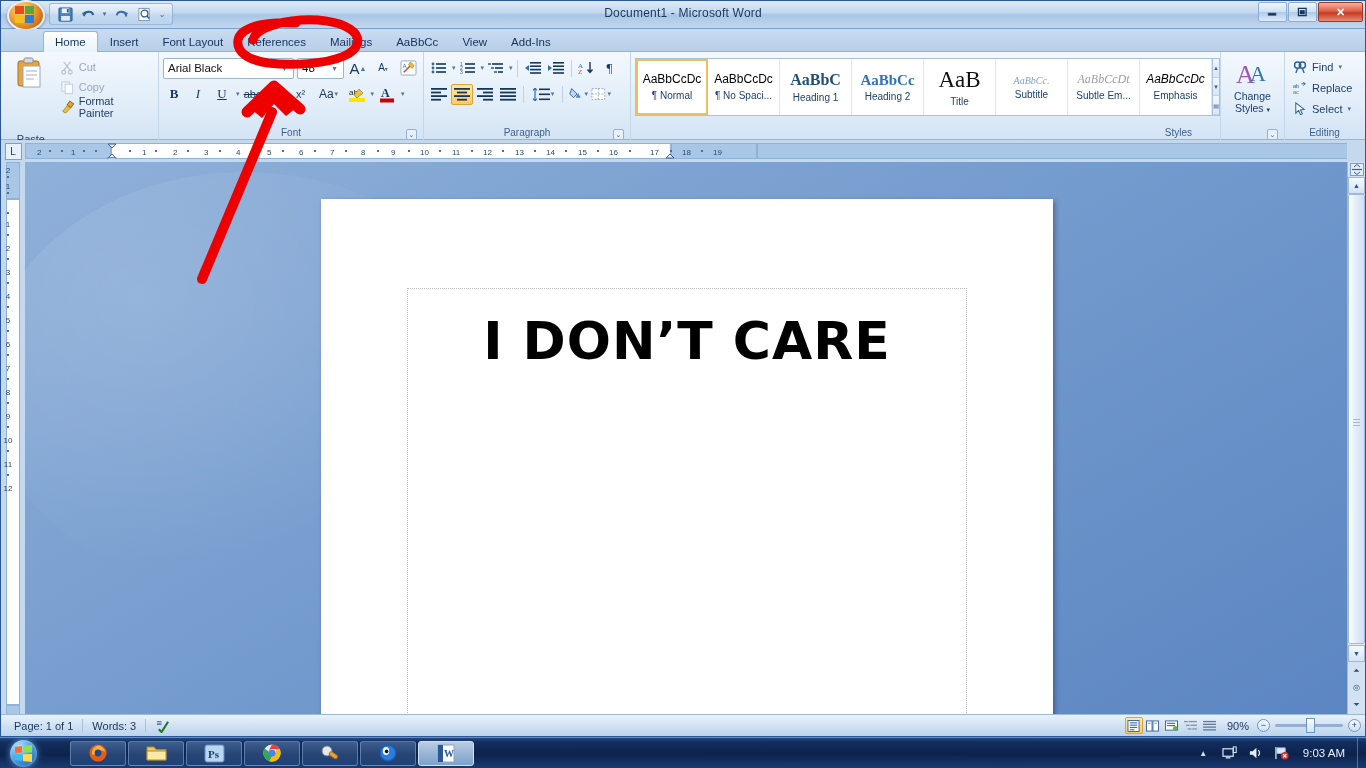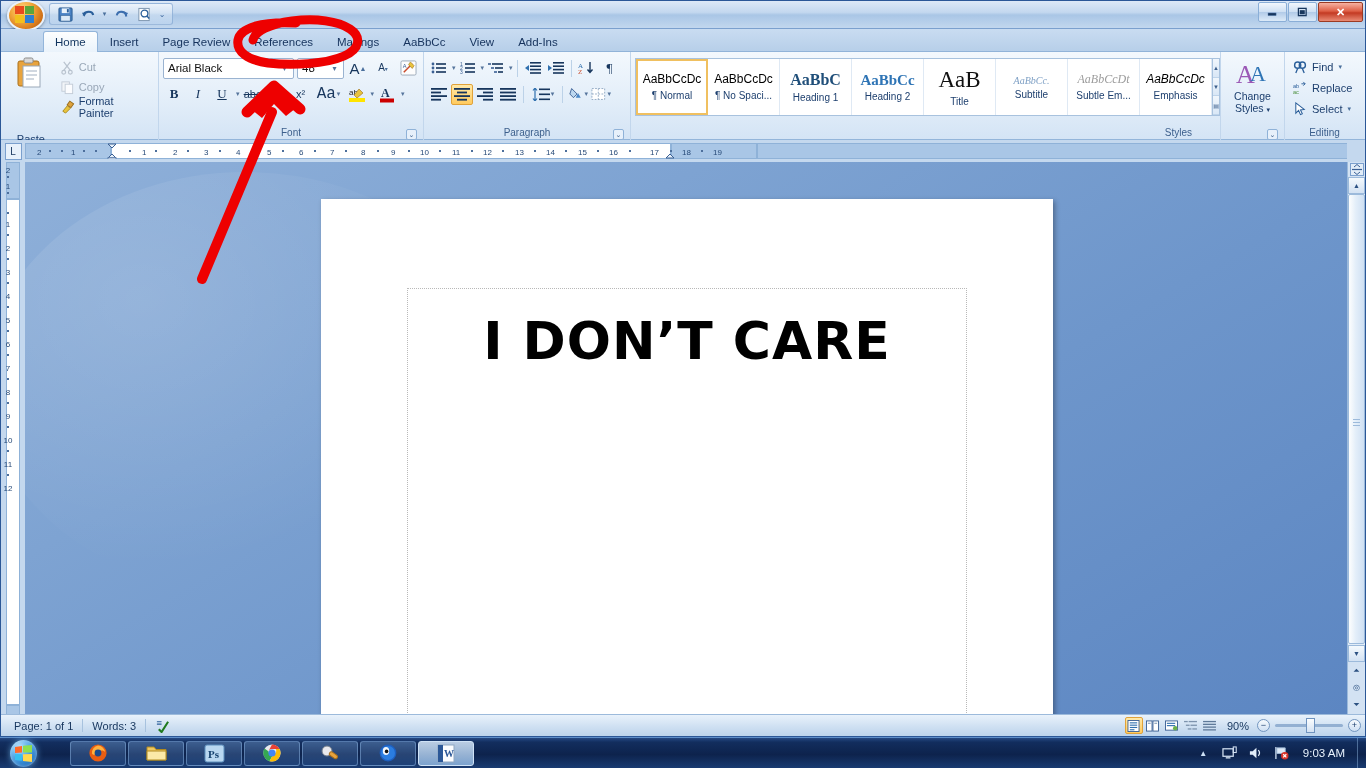--- a/index.html
+++ b/index.html
@@ -371,41 +371,42 @@
           <rect x="2" y="1.5" width="11" height="13" fill="#fff" stroke="#7a93ad"></rect>
           <circle cx="8" cy="7" r="3.6" fill="none" stroke="#2b5f9a" stroke-width="1.4"></circle>
           <line x1="10.6" y1="9.6" x2="13" y2="12.2" stroke="#2b5f9a" stroke-width="1.6"></line>
         </svg>
       </div>
       <div class="qat-btn" style="width:12px">
         <span style="font-size:8px;color:#3f6aa0">⌄</span>
       </div>
     </div>
 
+    <div class="title-text">Document1 - Microsoft Word</div>
 
     <div class="win-buttons">
       <div class="win-btn">
         <svg width="11" height="9" viewBox="0 0 12 10">
             <rect x="1" y="5.5" width="9" height="3" fill="#17365d" stroke="#5d82b3" stroke-width=".5"></rect>
           </svg>
       </div>
       <div class="win-btn">
         <svg width="11" height="10" viewBox="0 0 12 11">
             <rect x="1.5" y="1.5" width="8.5" height="8" fill="none" stroke="#17365d" stroke-width="1.4"></rect>
             <rect x="3" y="3.5" width="5.5" height="4.5" fill="#17365d"></rect>
           </svg>
       </div>
       <div class="win-btn close">✕</div>
     </div>
   </div>
 
   <div class="ribbon-tabs">
     <div class="tab active">Home</div>
     <div class="tab">Insert</div>
-    <div class="tab">Page Review</div>
+    <div class="tab">Font Layout</div>
     <div class="tab">References</div>
     <div class="tab">Mailings</div>
     <div class="tab">AaBbCc</div>
     <div class="tab">View</div>
     <div class="tab">Add-Ins</div>
   </div>
 
   <div class="ribbon">
 
     <div class="rgroup" style="width:157px">
@@ -496,21 +497,21 @@
           <div class="icon-btn">
             <span style="font-size:11px;text-decoration:line-through">abc</span>
           </div>
           <div class="icon-btn">
             <span style="font-size:11px">x₂</span>
           </div>
           <div class="icon-btn">
             <span style="font-size:11px">x²</span>
           </div>
           <div class="icon-btn wide">
-            <span style="font-size:16px;font-family:Liberation Mono, monospace">Aa</span>
+            <span style="font-size:12px;font-family:Liberation Sans, sans-serif">Aa</span>
             <span class="split-arrow">▾</span>
           </div>
           <div class="icon-btn">
             <svg width="18" height="17" viewBox="0 0 18 17">
               <text x="1" y="9" font-size="8" fill="#1a1a1a" font-family="Liberation Sans">ab</text>
               <path d="M11 3 L15 7 L9 12 L6 9 Z" fill="#e8c33d" stroke="#9a6d1c" stroke-width=".6"></path>
               <rect x="1" y="12" width="16" height="4" fill="#ffe400"></rect>
             </svg>
           </div>
           <span class="split-arrow">▾</span>

